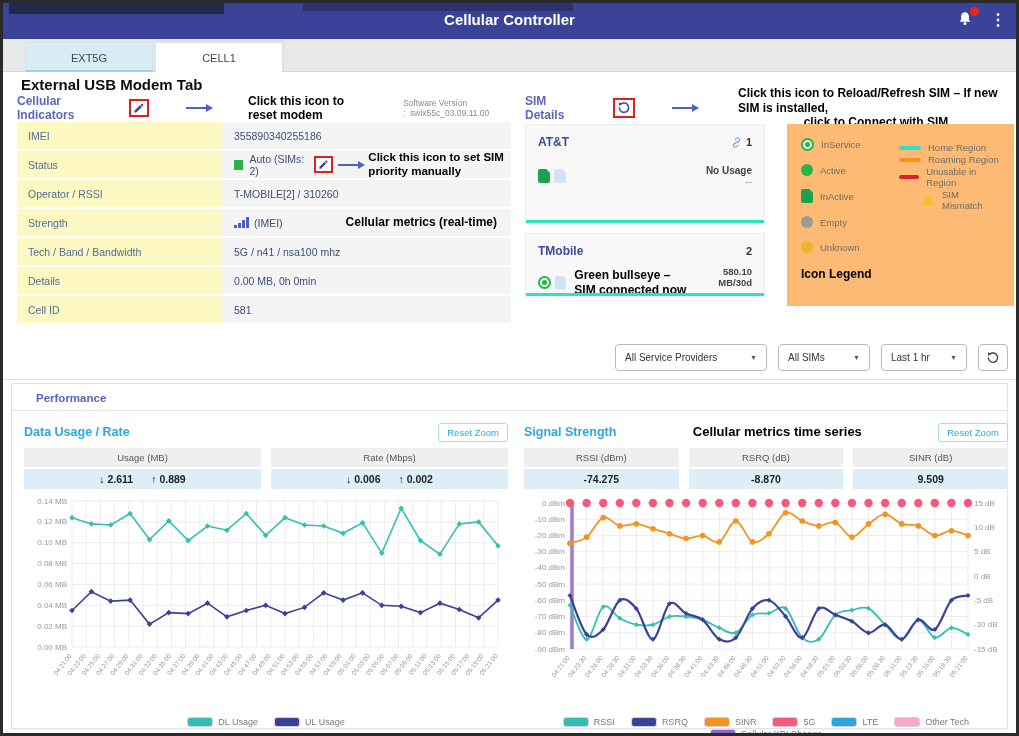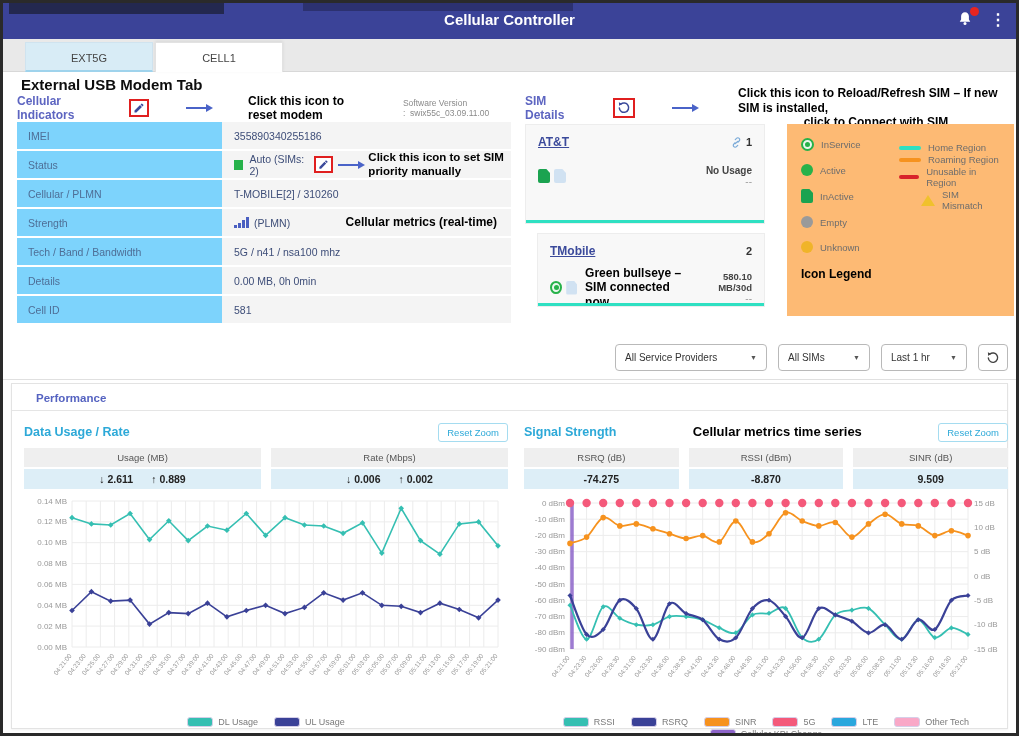--- a/index.html
+++ b/index.html
@@ -32,36 +32,36 @@
   .arrow .ln { width:20px; height:2px; background:#4a63c8; }
   .arrow .hd { width:0; height:0; border-left:7px solid #4a63c8; border-top:4px solid transparent; border-bottom:4px solid transparent; }
   .ann { font-weight:bold; color:#000; font-size:12px; line-height:1.2; }
   
   .panel-left { position:absolute; left:14px; top:94px; width:494px; }
   .panel-title-row { display:flex; align-items:center; height:22px;gap:32px; }
   .ptitle { color:#5d65c1; font-size:12px; font-weight:bold; margin-right:4px; }
   .swver { margin-left:auto; font-size:8.5px; color:#8a8a8a; }
   .ind-table { margin-top:3px; }
   .ind-row { display:flex; height:27px; margin-bottom:2px; }
-  .ind-label { width:205px; background:#7dd3fc; display:flex; align-items:center; padding-left:11px; font-size:10.5px; color:#4e6e96; }
+  .ind-label { width:205px; background:#fef9c3; display:flex; align-items:center; padding-left:11px; font-size:10.5px; color:#4e6e96; }
   .ind-value { flex:1; background:#f4f4f4; display:flex; align-items:center; padding-left:12px; font-size:10.5px; color:#3d4d78; }
   .gsq { width:10px; height:10px; background:#27b24a; margin-right:6px; }
   .sigbars { display:inline-flex; align-items:flex-end; gap:1px; margin-right:5px; }
   .sigbars i { display:block; width:3px; background:#4a5fc1; }
   .ann-right { margin-left:auto; padding-right:14px; }
   
   .panel-right { position:absolute; left:522px; top:94px; width:489px; }
   .sim-ann { margin-left:4px; }
   .sim-ann div:last-child { text-align:center; }
   .sim-body { display:flex; gap:22px; margin-top:5px; }
   .sim-cards { width:240px; }
   .sim-card { background:#f8f8f8; border:1px solid #ededed; position:relative; padding:10px 12px 12px 12px; margin-bottom:9px; }
   .sim-card .teal-bar { position:absolute; left:0; right:0; bottom:0; height:3px; background:#2fe0c2; }
   .card-head { display:flex; align-items:center; }
-  .sim-name { color:#3b4a9b; font-weight:bold; font-size:12px; text-decoration:underline; cursor:pointer; }
+  .sim-name { color:#3b4a9b; font-weight:bold; font-size:12px; cursor:pointer; }
   .card-count { margin-left:auto; display:flex; align-items:center; gap:3px; font-size:11px; font-weight:bold; color:#333; }
   .card-body { display:flex; align-items:center; margin-top:16px; }
   .card-usage { margin-left:auto; text-align:right; }
   .card-usage .u { font-weight:bold; font-size:10px; color:#444; }
   .card-usage .s { font-size:10px; color:#a0a0a0; }
   .simchip { width:12px; height:14px; background:#1ba350; border-radius:2px; clip-path:polygon(0 0, 70% 0, 100% 28%, 100% 100%, 0 100%); margin-right:4px; }
   .simchip.faded { background:#c7dcf0; opacity:.8; }
   .bullseye { width:13px; height:13px; border:2px solid #27b24a; border-radius:50%; position:relative; background:#eaf7ee; margin-right:4px; }
   .bullseye::after { content:""; position:absolute; left:50%; top:50%; width:5px; height:5px; margin:-2.5px 0 0 -2.5px; border-radius:50%; background:#27b24a; }
   .card-ann { width:118px; margin-left:4px; }
@@ -165,33 +165,33 @@
           </span>
         </span>
         <span class="arrow">
             <span class="ln"></span>
             <span class="hd"></span>
           </span>
         <span class="ann" style="width:152px; font-size:11.5px;">Click this icon to set SIM priority manually</span>
       </div>
     </div>
     <div class="ind-row">
-      <div class="ind-label">Cellular / PLMN</div>
+      <div class="ind-label">Operator / RSSI</div>
       <div class="ind-value">T-MOBILE[2] / 310260</div>
     </div>
     <div class="ind-row">
       <div class="ind-label">Strength</div>
       <div class="ind-value">
         <span class="sigbars">
             <i style="height:3px"></i>
             <i style="height:5px"></i>
             <i style="height:8px"></i>
             <i style="height:11px"></i>
           </span>
-        <span>(PLMN)</span>
+        <span>(IMEI)</span>
         <span class="ann ann-right">Cellular metrics (real-time)</span>
       </div>
     </div>
     <div class="ind-row">
       <div class="ind-label">Tech / Band / Bandwidth</div>
       <div class="ind-value">5G / n41 / nsa100 mhz</div>
     </div>
     <div class="ind-row">
       <div class="ind-label">Details</div>
       <div class="ind-value">0.00 MB, 0h 0min</div>
@@ -242,21 +242,21 @@
         <div class="card-body">
           <span class="simchip"></span>
           <span class="simchip faded"></span>
           <span class="card-usage">
             <div class="u">No Usage</div>
             <div class="s">--</div>
           </span>
         </div>
         <span class="teal-bar"></span>
       </div>
-      <div class="sim-card" style="height:74px;margin-left:12px;">
+      <div class="sim-card" style="height:64px;">
         <div class="card-head">
           <span class="sim-name">TMobile</span>
           <span class="card-count">
               <span>2</span>
             </span>
         </div>
         <div class="card-body" style="margin-top:8px;">
           <span class="bullseye"></span>
           <span class="simchip faded"></span>
           <span class="ann card-ann">Green bullseye – SIM connected  now</span>
@@ -508,22 +508,22 @@
     </div>
 
     <div class="chart-panel">
       <div class="chart-head">
         <span class="ctitle">Signal Strength</span>
         <span class="ann chead-ann">Cellular metrics time series</span>
         <button class="reset-zoom no-auto">Reset Zoom</button>
       </div>
       <div class="stats">
         <div class="stats-row stats-hdr">
+          <div class="stats-cell">RSSI (dBm)</div>
           <div class="stats-cell">RSRQ (dB)</div>
-          <div class="stats-cell">RSSI (dBm)</div>
           <div class="stats-cell">SINR (dB)</div>
         </div>
         <div class="stats-row stats-val">
           <div class="stats-cell">-74.275</div>
           <div class="stats-cell">-8.870</div>
           <div class="stats-cell">9.509</div>
         </div>
       </div>
       <div class="chart-svg-wrap" id="signal-chart"><svg width="484" height="218" viewBox="0 0 484 218">
             <line x1="46.0" y1="10" x2="46.0" y2="156" stroke="#ececec" stroke-width="1"></line>

